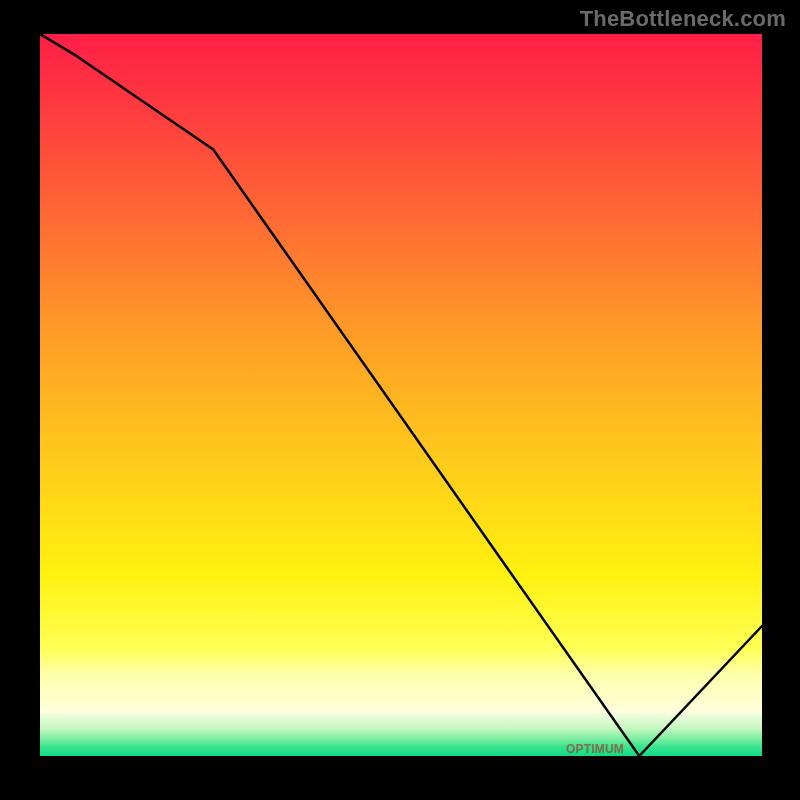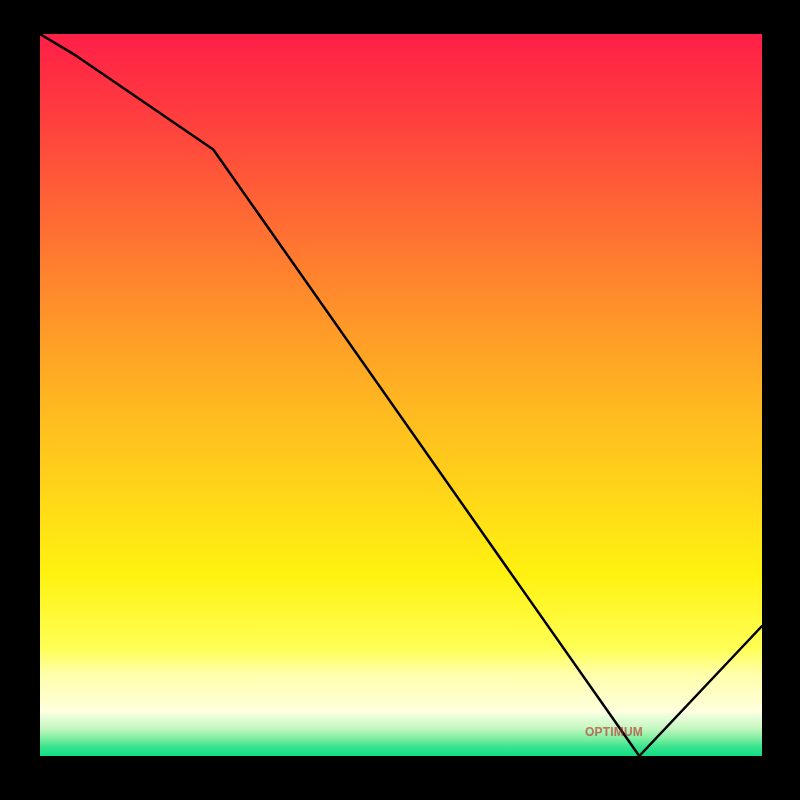--- a/index.html
+++ b/index.html
@@ -100,27 +100,28 @@
     font-weight: 700;
     letter-spacing: 0.2px;
     text-shadow: 0 0 1px rgba(0,0,0,0.1);
     white-space: nowrap;
   }
 </style>
 </head>
 <body>
 
 <div class="frame">
+  <div class="watermark">TheBottleneck.com</div>
 
   <div class="plot-area">
     <div class="gradient-stack">
       <div class="grad-main"></div>
       <div class="grad-pale"></div>
       <div class="grad-greenish"></div>
     </div>
 
     <svg class="curve" viewBox="0 0 722 722" preserveAspectRatio="none">
       <path id="curve-path" d="M0.00 0.00 L36.10 21.66 L173.28 115.52 L599.26 722.00 L722.00 592.04"></path>
     </svg>
 
-    <div class="optimal-label" id="optimal-label" style="left: 525.94px; top: 691px; margin-left: 19px;">OPTIMUM</div>
+    <div class="optimal-label" id="optimal-label" style="left: 525.94px; top: 708px;">OPTIMUM</div>
   </div>
 </div>
 
 </body></html>

